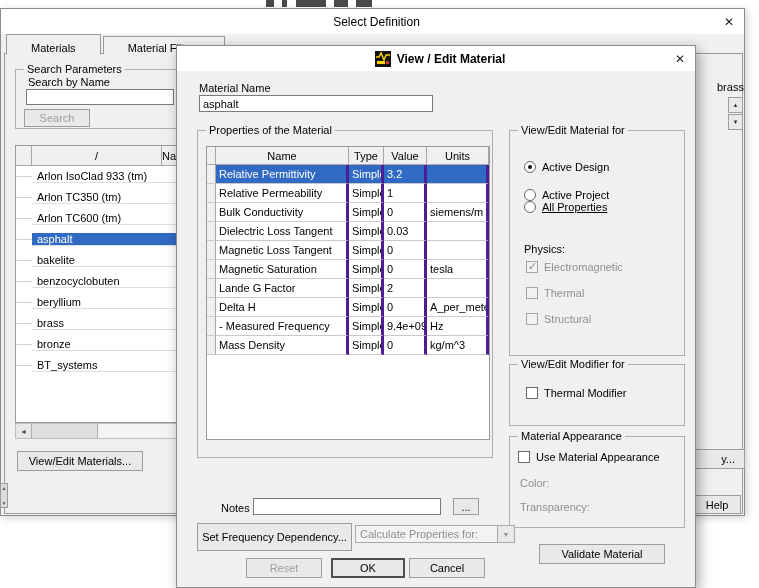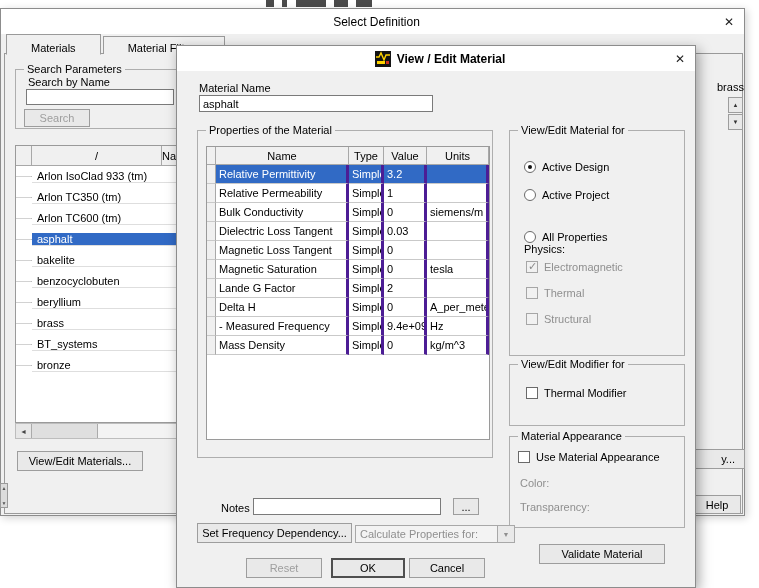--- a/index.html
+++ b/index.html
@@ -133,25 +133,25 @@
           <div class="mrow">
             <div class="msel"></div>
             <div class="mname">beryllium</div>
           </div>
           <div class="mrow">
             <div class="msel"></div>
             <div class="mname">brass</div>
           </div>
           <div class="mrow">
             <div class="msel"></div>
+            <div class="mname">bronze</div>
+          </div>
+          <div class="mrow">
+            <div class="msel"></div>
             <div class="mname">BT_systems</div>
-          </div>
-          <div class="mrow">
-            <div class="msel"></div>
-            <div class="mname">bronze</div>
           </div>
         </div>
     </div>
 
     <div class="hscroll">
       <div class="sbtn">
         <span>◄</span>
       </div>
       <div class="sthumb"></div>
     </div>
@@ -278,21 +278,21 @@
     <div class="groupbox" style="left:332px;top:84px;width:176px;height:226px;">
       <span class="legend">View/Edit Material for</span>
       <div class="opt" style="left:14px;top:30px;">
         <span class="radio on"></span>
         <span>Active Design</span>
       </div>
       <div class="opt" style="left:14px;top:58px;">
         <span class="radio"></span>
         <span>Active Project</span>
       </div>
-      <div class="opt" style="left:14px;top:100px;">
+      <div class="opt" style="left:14px;top:70px;text-decoration:underline;">
         <span class="radio"></span>
         <span>All Properties</span>
       </div>
       <span class="lbl" style="left:14px;top:112px;">Physics:</span>
       <div class="opt" style="left:16px;top:130px;">
         <span class="cb dis on"></span>
         <span class="graylbl">Electromagnetic</span>
       </div>
       <div class="opt" style="left:16px;top:156px;">
         <span class="cb dis"></span>
@@ -325,21 +325,21 @@
     <div class="btn" style="left:362px;top:498px;width:126px;height:20px;">
       <span>Validate Material</span>
     </div>
 
     <span class="lbl" style="left:44px;top:456px;">Notes</span>
     <input class="tinput" style="left: 76px; top: 452px; width: 188px; height: 17px;" value="">
     <div class="btn" style="left:276px;top:452px;width:26px;height:17px;">
       <span>...</span>
     </div>
 
-    <div class="btn" style="left:20px;top:477px;width:155px;height:20px;">
+    <div class="btn" style="left:20px;top:477px;width:155px;height:28px;">
       <span>Set Frequency Dependency...</span>
     </div>
     <div class="combo" style="left:178px;top:479px;width:160px;height:18px;">
       <span class="ctext">Calculate Properties for:</span>
       <span class="carrow">▼</span>
     </div>
 
     <div class="btn dis" style="left:69px;top:512px;width:76px;height:20px;">
       <span>Reset</span>
     </div>

